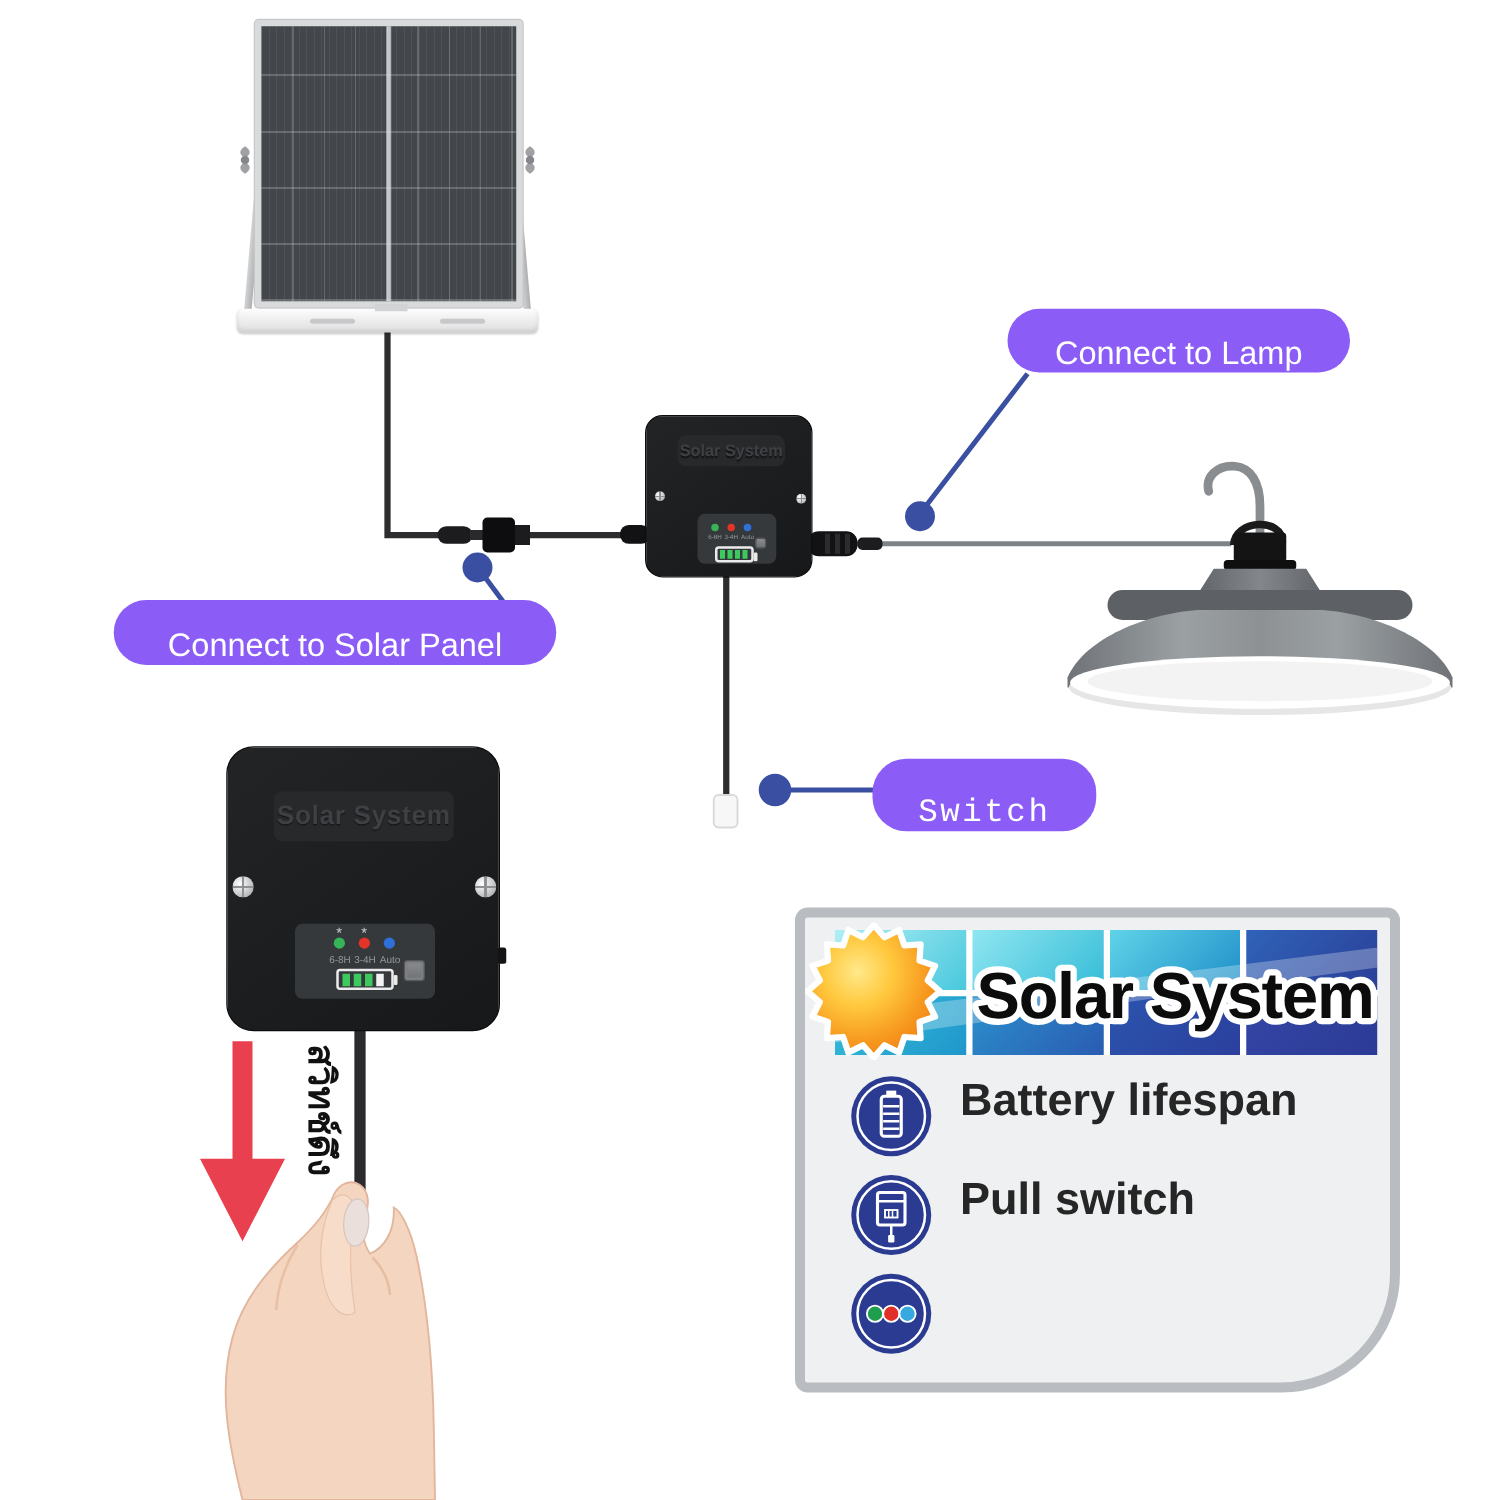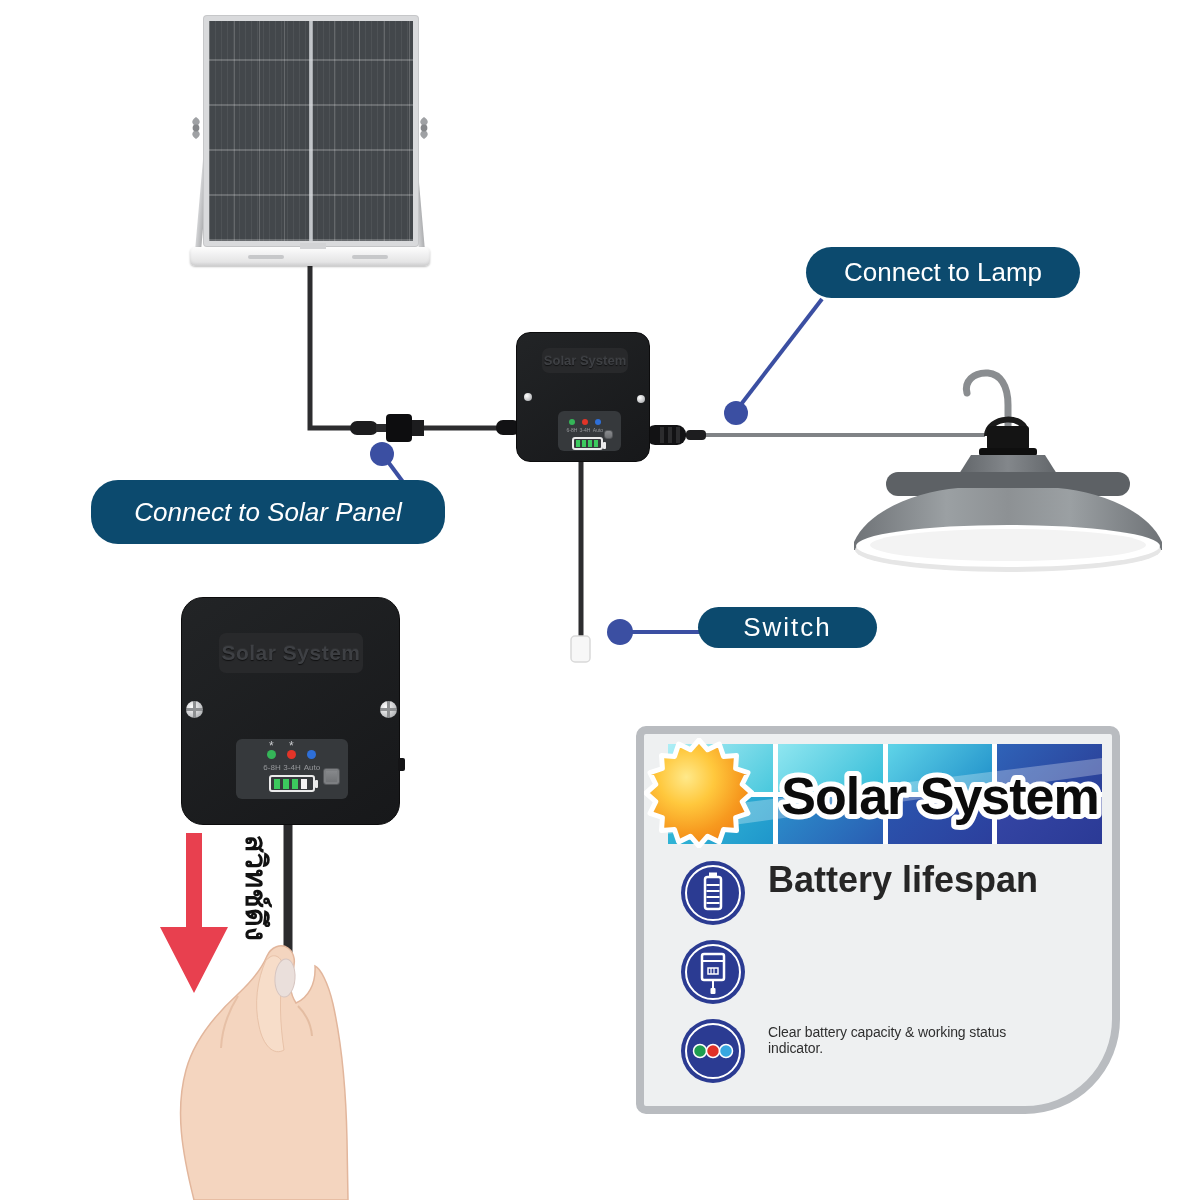--- a/index.html
+++ b/index.html
@@ -3,21 +3,21 @@
 <meta charset="utf-8">
 <style>
   html,body{margin:0;padding:0;background:#fff;}
   *{box-sizing:border-box;}
   body{font-family:"Liberation Sans","DejaVu Sans",sans-serif;}
   .canvas{position:relative;width:1200px;height:1200px;background:#fff;overflow:hidden;}
 
   
   .wiring{position:absolute;left:0;top:0;z-index:2;pointer-events:none;}
   .component{position:absolute;z-index:3;}
-  .pill{position:absolute;z-index:5;background:#0c4a6e;color:#fff;display:flex;align-items:center;
+  .pill{position:absolute;z-index:5;background:#8b5cf6;color:#fff;display:flex;align-items:flex-end;
         justify-content:center;border-radius:27px;font-size:26px;}
   .hand-layer{position:absolute;left:0;top:0;z-index:6;pointer-events:none;}
 
   
   .solar-panel{left:180px;top:10px;width:260px;height:256px;}
   .sp-arm{position:absolute;top:118px;width:6px;height:132px;background:linear-gradient(90deg,#d3d4d6,#aeafb1);}
   .sp-arm-left{left:20px;transform:rotate(5deg);}
   .sp-arm-right{right:20px;transform:rotate(-5deg);}
   .sp-wing{position:absolute;top:104px;width:20px;height:28px;}
   .sp-wing-left{left:6px;}
@@ -80,22 +80,22 @@
   .ctl-large .batt{left:33px;top:36px;width:46px;height:17px;}
   .batt .nub{position:absolute;right:-5px;top:3px;width:3px;height:7px;background:#ebebeb;border-radius:1px;}
   .ctl-large .batt .nub{height:8px;top:3px;}
   .bar{display:block;width:4px;height:7px;background:#3cc95e;}
   .ctl-large .bar{width:6px;height:10px;}
   .bar.w{background:#f2f2f2;}
   .ctl-nub{position:absolute;right:-6px;top:160px;width:7px;height:13px;background:#141416;border-radius:2px;}
 
   
   .pill-lamp{left:806px;top:247px;width:274px;height:51px;}
-  .pill-panel{left:91px;top:480px;width:354px;height:64px;font-style:italic;}
-  .pill-switch{left:698px;top:607px;width:179px;height:41px;letter-spacing:2px;}
+  .pill-panel{left:91px;top:480px;width:354px;height:52px;}
+  .pill-switch{left:698px;top:607px;width:179px;height:58px;letter-spacing:2px;font-family:Liberation Mono, monospace;}
 
   
   .lamp{left:840px;top:360px;width:340px;height:225px;}
 
   
   .thai-label{position:absolute;left:201px;top:868px;width:110px;height:40px;z-index:3;
     transform:rotate(90deg);font-size:29px;font-weight:bold;color:#111;text-align:center;line-height:40px;}
 
   
   .info-card{position:absolute;left:636px;top:726px;width:484px;height:388px;z-index:4;
@@ -346,35 +346,34 @@
             <rect x="22" y="15" width="22" height="26" rx="2" fill="none" stroke="#fff" stroke-width="2.5"></rect>
             <line x1="22" y1="22" x2="44" y2="22" stroke="#fff" stroke-width="2"></line>
             <rect x="28" y="29" width="10" height="6" fill="none" stroke="#fff" stroke-width="1.5"></rect>
             <line x1="31" y1="29" x2="31" y2="35" stroke="#fff" stroke-width="1.2"></line>
             <line x1="34" y1="29" x2="34" y2="35" stroke="#fff" stroke-width="1.2"></line>
             <line x1="33" y1="41" x2="33" y2="49" stroke="#fff" stroke-width="2"></line>
             <rect x="30.5" y="49" width="5" height="6" rx="1" fill="#fff"></rect>
           </svg>
         </span>
         <div class="f-text">
+          <div class="f-title">Pull switch</div>
         </div>
       </div>
 
       <div class="feature">
         <span class="f-icon">
           <svg width="66" height="66" viewBox="0 0 66 66">
             <circle cx="33" cy="33" r="32" fill="#2b3b92"></circle>
             <circle cx="33" cy="33" r="27" fill="none" stroke="#fff" stroke-width="2"></circle>
             <circle cx="20" cy="33" r="6.5" fill="#1f9e50" stroke="#fff" stroke-width="1.5"></circle>
             <circle cx="33" cy="33" r="6.5" fill="#e03028" stroke="#fff" stroke-width="1.5"></circle>
             <circle cx="46" cy="33" r="6.5" fill="#38a8e0" stroke="#fff" stroke-width="1.5"></circle>
           </svg>
         </span>
         <div class="f-text">
-          <div class="f-desc">Clear battery capacity &amp; working status
-indicator.</div>
         </div>
       </div>
 
     </div>
   </div>
 
 </div>
 
 </body></html>

